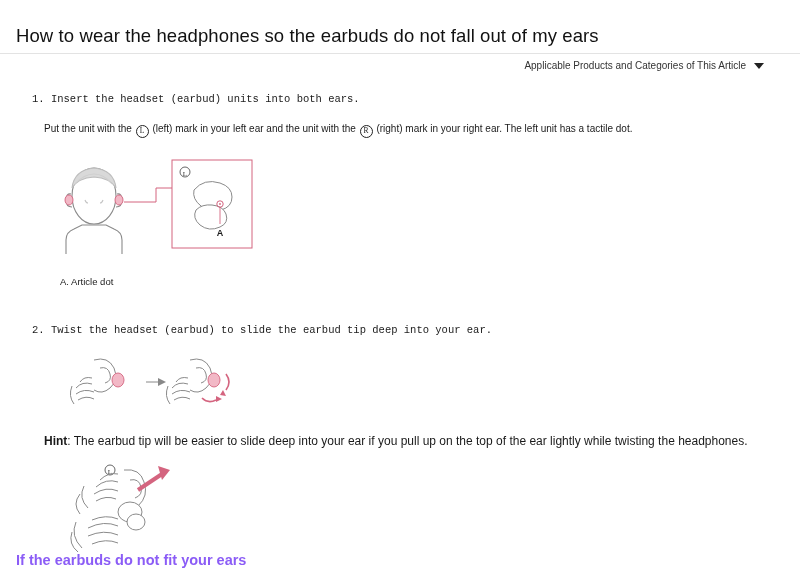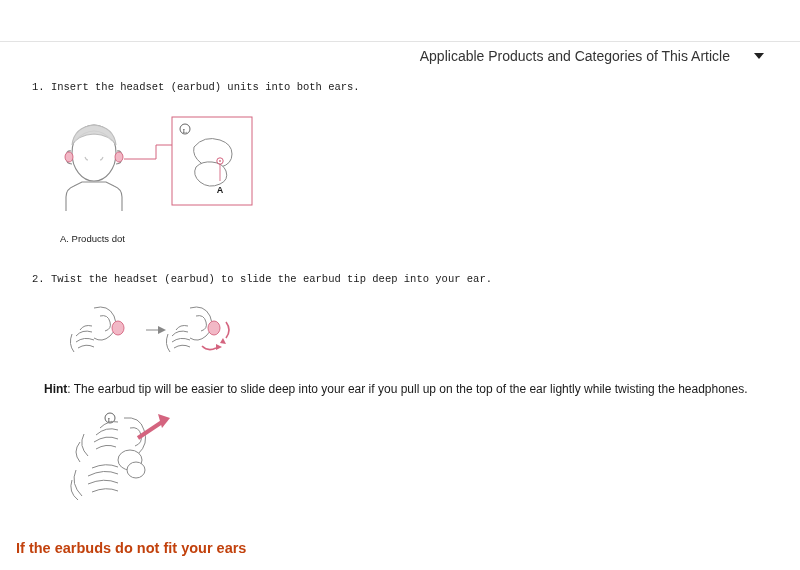--- a/index.html
+++ b/index.html
@@ -36,22 +36,22 @@
     width: 800px;
     height: 1px;
     background: #e3e3e3;
   }
   .applicable-bar {
     position: absolute;
     right: 36px;
     top: 48px;
     display: flex;
     align-items: center;
-    gap: 24px;
-    font-size: 14px;
+    gap: 8px;
+    font-size: 10px;
     color: #333333;
   }
   .applicable-bar .label {
     white-space: nowrap;
   }
   .caret {
     display: inline-block;
     width: 0;
     height: 0;
     border-left: 5px solid transparent;
@@ -100,21 +100,21 @@
     width: 220px;
     height: 110px;
   }
   .caption {
     font-size: 9.5px;
     color: #1a1a1a;
     margin-left: 28px;
     margin-top: 12px;
   }
   .step2 {
-    margin-top: 28px;
+    margin-top: 36px;
   }
   .fig-2 {
     position: relative;
     margin-left: 18px;
     margin-top: 12px;
     width: 240px;
     height: 60px;
   }
   .hint {
     font-size: 12px;
@@ -131,42 +131,50 @@
     margin-top: 12px;
     width: 200px;
     height: 95px;
   }
   .section-heading {
     position: absolute;
     left: 16px;
     top: 540px;
     font-size: 14.5px;
     font-weight: bold;
-    color: #c2410c;
+    color: #8b5cf6;
   }
   svg { display: block; }
 </style>
 </head>
 <body>
 
 <div class="page">
 
+  <h1 class="page-title">How to wear the headphones so the earbuds do not fall out of my ears</h1>
   <div class="title-rule"></div>
 
   <div class="applicable-bar">
     <span class="label">Applicable Products and Categories of This Article</span>
     <span class="caret"></span>
   </div>
 
   <div class="content">
 
     <div class="step">
       <div class="step-head">
         <span>1.</span>
         <span>Insert the headset (earbud) units into both ears.</span>
+      </div>
+      <div class="step-body">
+        <span>Put the unit with the</span>
+        <span class="inline-mark">L</span>
+        <span>(left) mark in your left ear and the unit with the</span>
+        <span class="inline-mark">R</span>
+        <span>(right) mark in your right ear. The left unit has a tactile dot.</span>
       </div>
 
       <div class="fig-1">
         <svg width="220" height="110" viewBox="0 0 220 110">
 
           <g stroke="#8a8a8a" fill="none" stroke-width="1.1">
 
             <path d="M22,100 L22,86 Q22,78 30,75 L38,71 L62,71 L70,75 Q78,78 78,86 L78,100" fill="#ffffff"></path>
 
             <ellipse cx="50" cy="42" rx="22" ry="28" fill="#ffffff"></ellipse>
@@ -199,21 +207,21 @@
             <path d="M152,56 q6,-6 16,-5 q11,1 14,9 q3,9 -6,13 q-11,5 -20,-2 q-8,-7 -4,-15 Z"></path>
           </g>
 
           <circle cx="176" cy="50" r="3.2" fill="none" stroke="#d4647f" stroke-width="1"></circle>
           <circle cx="176" cy="50" r="0.9" fill="#d4647f"></circle>
           <path d="M176,53 L176,70" stroke="#d4647f" stroke-width="0.9" fill="none"></path>
           <text x="176" y="82" font-family="Liberation Sans, sans-serif" font-size="9" font-weight="bold" fill="#1a1a1a" text-anchor="middle">A</text>
         </svg>
       </div>
 
-      <div class="caption">A. Products dot</div>
+      <div class="caption">A. Article dot</div>
     </div>
 
     <div class="step step2">
       <div class="step-head">
         <span>2.</span>
         <span>Twist the headset (earbud) to slide the earbud tip deep into your ear.</span>
       </div>
 
       <div class="fig-2">
         <svg width="240" height="60" viewBox="0 0 240 60">

